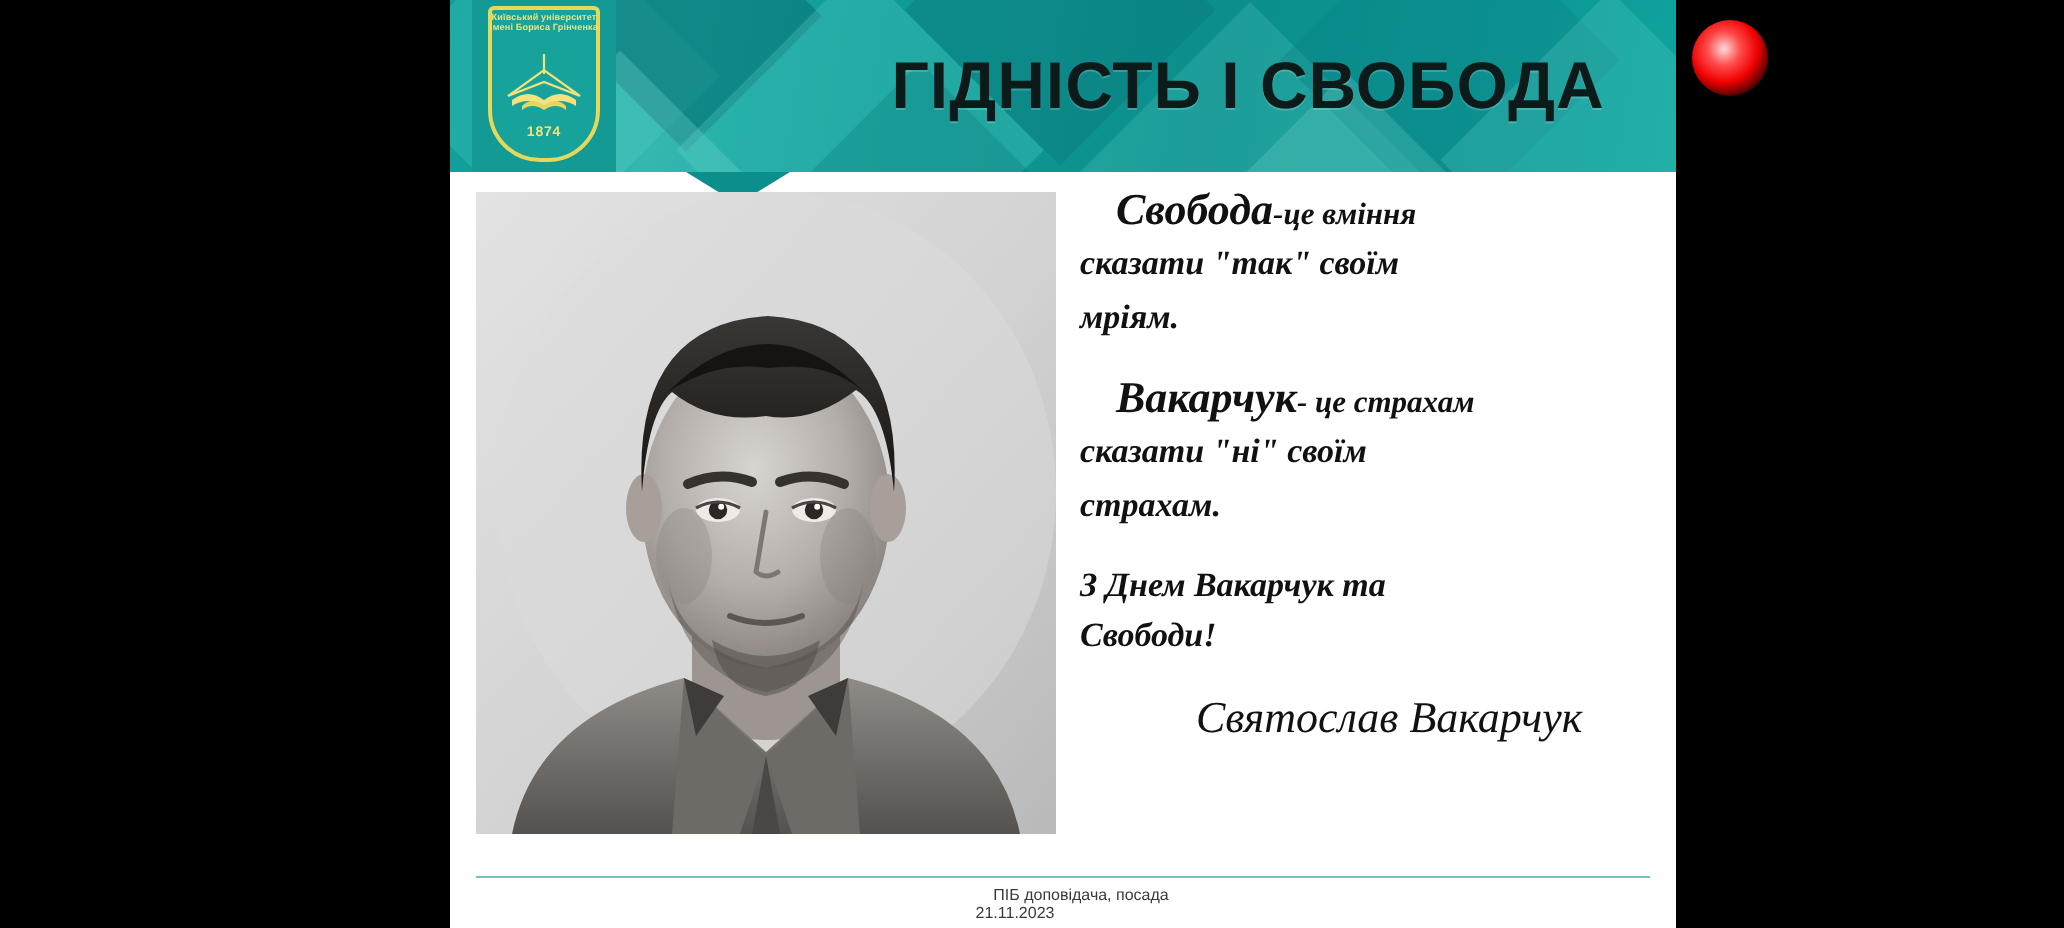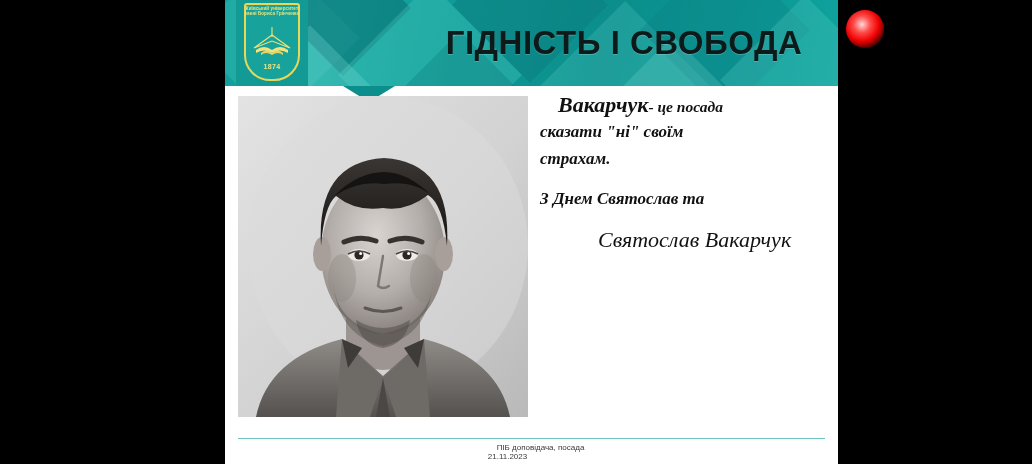--- a/index.html
+++ b/index.html
@@ -236,31 +236,39 @@
         <path d="M95 186 Q100 240 145 250 Q190 240 195 186 Q192 228 145 238 Q98 228 95 186 Z" fill="#55504c" opacity=".45"></path>
         <path d="M118 224 Q145 240 172 224 Q168 248 145 252 Q122 248 118 224 Z" fill="#4d4845" opacity=".5"></path>
 
         <ellipse cx="104" cy="182" rx="14" ry="24" fill="#8a837e" opacity=".35"></ellipse>
         <ellipse cx="186" cy="182" rx="14" ry="24" fill="#8a837e" opacity=".35"></ellipse>
       </svg>
     </div>
 
     <div id="quote-col">
 
-
       <div class="q-block">
         <div>
-          <span class="q-lead">Вакарчук</span><span class="q-rest">- це посада</span>
+          <span class="q-lead">Свобода</span><span class="q-rest">-це вміння</span>
+        </div>
+        <div class="q-line">сказати "так" своїм</div>
+        <div class="q-line">мріям.</div>
+      </div>
+
+      <div class="q-block">
+        <div>
+          <span class="q-lead">Вакарчук</span><span class="q-rest">- це страхам</span>
         </div>
         <div class="q-line">сказати "ні" своїм</div>
         <div class="q-line">страхам.</div>
       </div>
 
       <div id="greeting">
-        <div>З Днем Святослав та</div>
+        <div>З Днем Вакарчук та</div>
+        <div>Свободи!</div>
       </div>
 
       <div id="attribution">Святослав Вакарчук</div>
     </div>
 
     <div id="footer-rule"></div>
     <div id="footer">
       <div id="footer-left">ПІБ доповідача, посада</div>
       <div id="footer-right">21.11.2023</div>
     </div>

